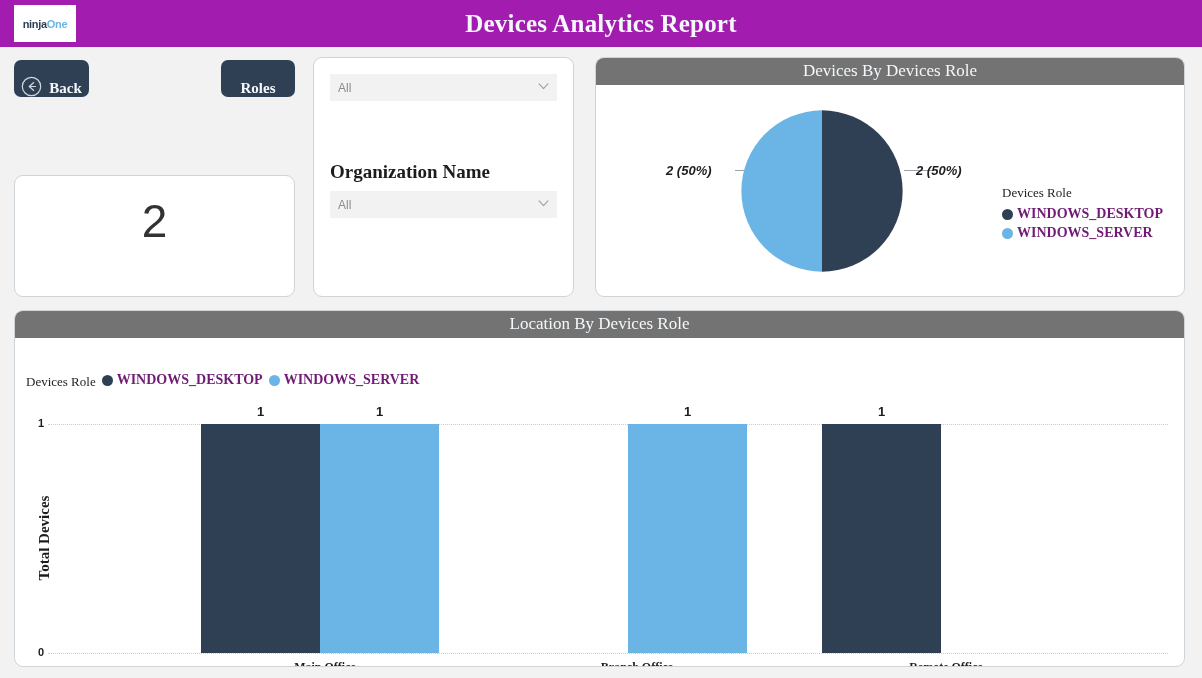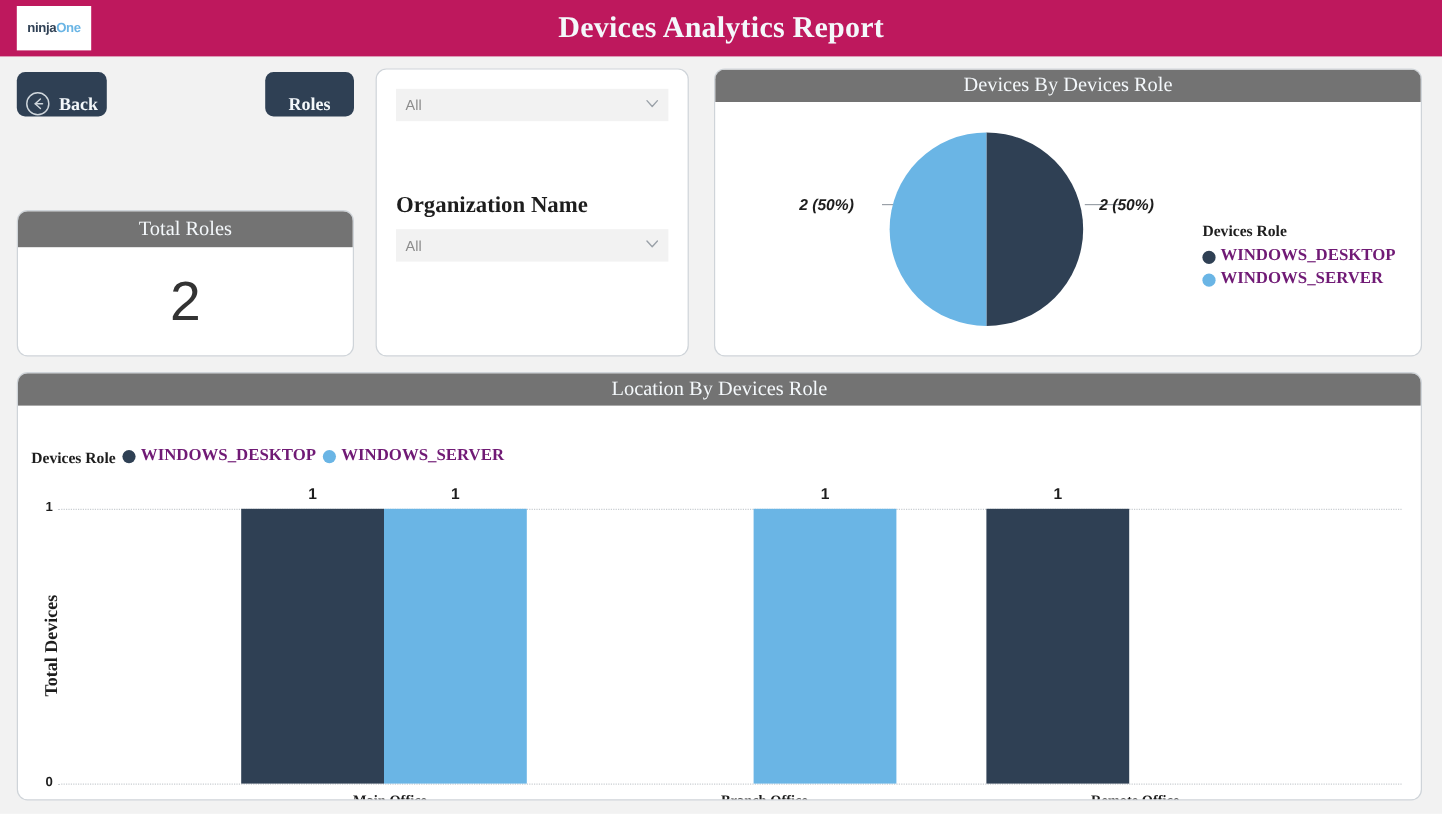--- a/index.html
+++ b/index.html
@@ -7,21 +7,21 @@
     width: 1202px; height: 678px;
     background: #f2f2f2;
     font-family: "Liberation Serif", serif;
     overflow: hidden;
   }
 
   
   .app-header {
     position: absolute; left: 0; top: 0;
     width: 1202px; height: 47px;
-    background: #be185d;
+    background: #a21caf;
     display: flex; align-items: center;
   }
   .logo-box {
     position: absolute; left: 14px; top: 5px;
     width: 62px; height: 37px;
     background: #ffffff;
     display: flex; align-items: center; justify-content: center;
     font-family: "Liberation Sans", sans-serif;
     font-size: 11px; font-weight: bold; letter-spacing: -0.3px;
   }
@@ -109,21 +109,21 @@
     font-style: italic;
   }
   #pie-label-left  { left: 70px;  top: 78px; }
   #pie-label-right { left: 320px; top: 78px; }
   .leader {
     position: absolute; height: 1px; background: #9aa1a8; width: 30px; top: 85px;
   }
   #leader-left  { left: 139px; }
   #leader-right { left: 308px; }
   .pie-legend { position: absolute; left: 406px; top: 100px; }
-  .legend-title { font-size: 13px; font-weight: bold; color: #1d1d1d; margin-bottom: 5px; }
+  .legend-title { font-size: 13px; font-weight: normal; color: #1d1d1d; margin-bottom: 5px; }
   .legend-row { display: flex; align-items: center; gap: 4px; margin-bottom: 3px; }
   .legend-dot { width: 11px; height: 11px; border-radius: 50%; flex: 0 0 auto; }
   .legend-text { font-size: 14px; font-weight: bold; color: #701a75; white-space: nowrap; }
 
   
   #bar-card { left: 14px; top: 310px; width: 1171px; height: 357px; }
   .bar-body { position: relative; height: 329px; }
   .bar-legend {
     position: absolute; left: 11px; top: 34px;
     display: flex; align-items: center; gap: 6px;
@@ -181,21 +181,20 @@
     <path d="M9.6 12 H16.5" stroke="#cfd6dc" stroke-width="1.4" stroke-linecap="round"></path>
   </svg>
   <span>Back</span>
 </button>
 
 <button class="btn" id="reset-button">
   <span>Roles</span>
 </button>
 
 <div class="card" id="kpi-total-roles">
-  <div class="card-head">Total Roles</div>
   <div class="kpi-value">2</div>
 </div>
 
 <div class="card" id="filter-card">
   <div class="select-box">
     <span>All</span>
     <svg class="chev" viewBox="0 0 12 8">
       <path d="M1 1 L6 6.5 L11 1" fill="none" stroke="#9aa1a8" stroke-width="1.3" stroke-linecap="round" stroke-linejoin="round"></path>
     </svg>
   </div>

